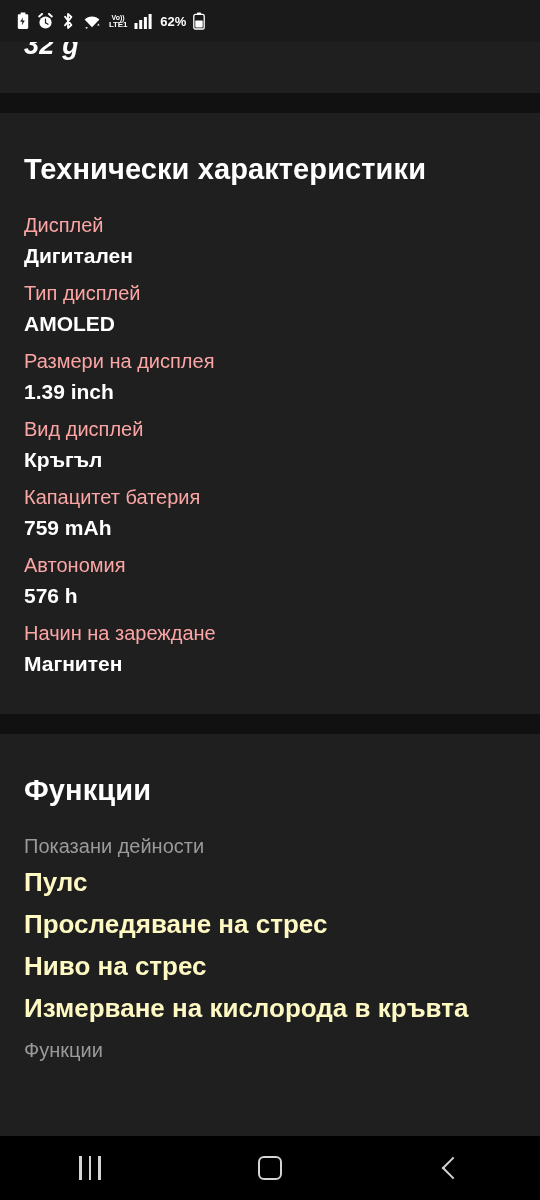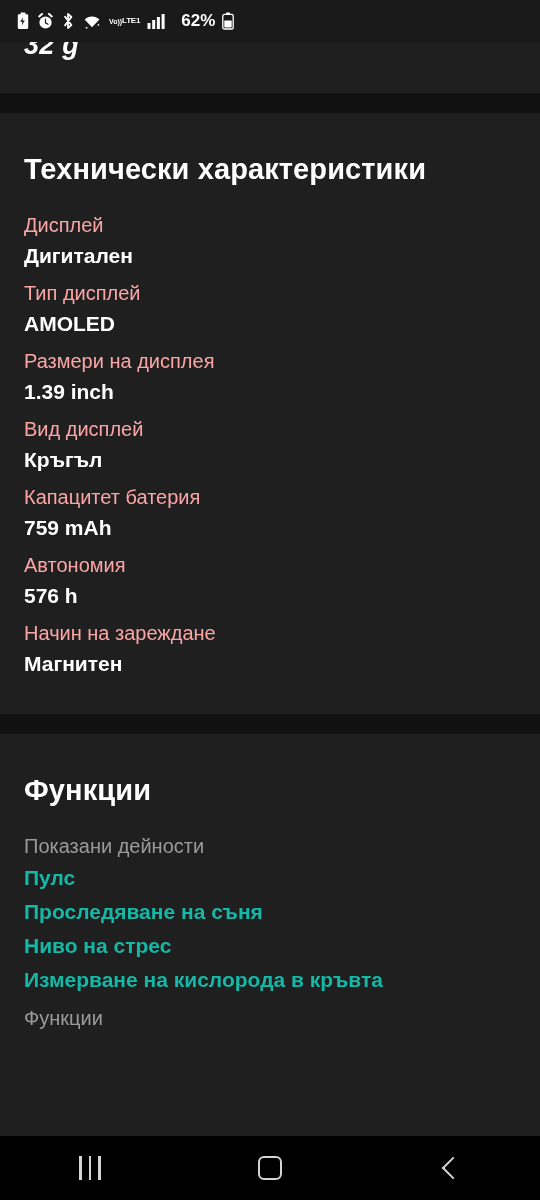--- a/index.html
+++ b/index.html
@@ -15,23 +15,23 @@
   .statusbar{
     position:absolute; top:0; left:0; width:540px; height:42px;
     background:#1a1a1a; color:#fff;
     display:flex; align-items:center; justify-content:space-between;
     padding:0 16px; z-index:30;
   }
   .sb-left{ display:flex; align-items:center; gap:7px; }
   .sb-right{ display:flex; align-items:center; gap:7px; }
   .sb-clock{ font-size:17px; font-weight:700; letter-spacing:.2px; margin-right:2px; }
   .sb-ico{ display:inline-flex; align-items:center; justify-content:center; }
-  .sb-pct{ font-size:17px; font-weight:700; margin-left:9px; }
+  .sb-pct{ font-size:13px; font-weight:700; margin-left:1px; }
   .dot{ width:5px; height:5px; border-radius:50%; background:#fff; display:inline-block; }
-  .volte{ display:flex; flex-direction:row; align-items:center; line-height:1;
+  .volte{ display:flex; flex-direction:column; align-items:center; line-height:1;
           font-size:7px; font-weight:700; color:#fff; }
   .volte .v1{ font-size:7px; }
   .volte .v2{ font-size:8px; letter-spacing:-.2px; }
 
   
   .content{ position:absolute; top:42px; left:0; width:540px; bottom:0; }
   .card{ background:#1f1f1f; }
   .gap{ background:#111111; height:20px; }
 
   .clip-top{ height:51px; position:relative; overflow:hidden; background:#1f1f1f; }
@@ -53,21 +53,21 @@
     padding:0 24px; line-height:1.55;
   }
   .spec-block{ margin-bottom:5px; }
   .specs{ padding-bottom:28px; }
 
   .feat-label{
     font-size:20px; color:#9a9a9a; font-weight:400;
     padding:0 24px; line-height:1.5;
   }
   .feat-item{
-    font-size:21px; color:#14b8a6; font-weight:700;
+    font-size:26px; color:#fef9c3; font-weight:700;
     padding:0 24px; line-height:1.62;
   }
   .feat-cut{
     font-size:20px; color:#9a9a9a; font-weight:400;
     padding:0 24px; line-height:1.5; margin-top:6px;
   }
 
   
   .navbar{
     position:absolute; left:0; bottom:0; width:540px; height:64px;
@@ -177,21 +177,21 @@
       </div>
     </section>
 
     <div class="gap"></div>
 
     <section class="card">
       <h2 class="section-title">Функции</h2>
 
       <div class="feat-label">Показани дейности</div>
       <div class="feat-item">Пулс</div>
-      <div class="feat-item">Проследяване на съня</div>
+      <div class="feat-item">Проследяване на стрес</div>
       <div class="feat-item">Ниво на стрес</div>
       <div class="feat-item">Измерване на кислорода в кръвта</div>
 
       <div class="feat-cut">Функции</div>
     </section>
 
   </div>
 
   <div class="navbar">
     <div class="nav-btn">

